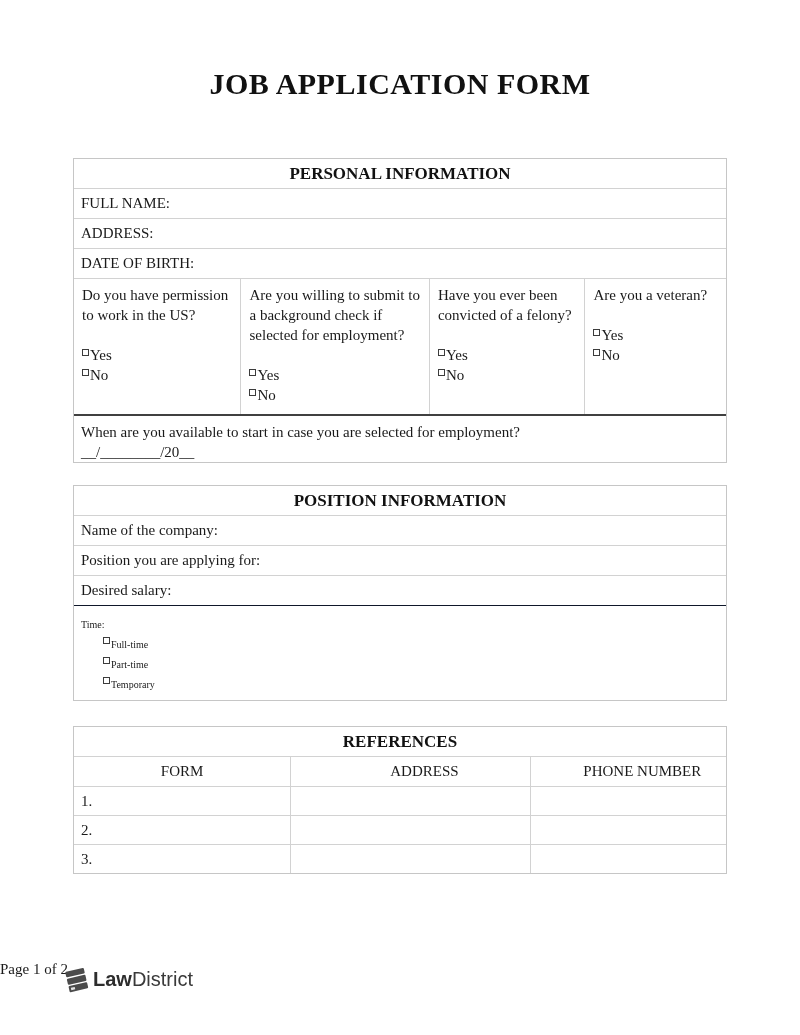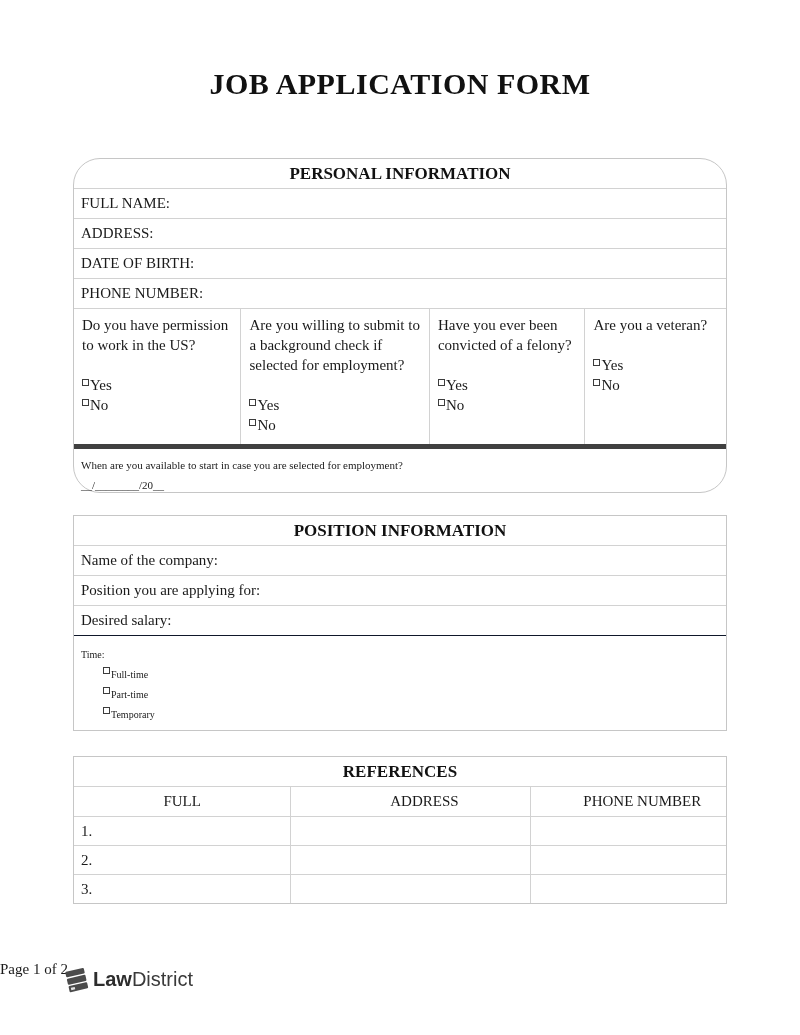--- a/index.html
+++ b/index.html
@@ -21,21 +21,21 @@
     font-weight: bold;
     letter-spacing: 0.5px;
     color: #111;
   }
   .sheet { width: 654px; margin-left: 73px; }
 
   .tbl {
     border: 1px solid #c6c6c6;
     background: #fff;
   }
-  .tbl-personal { margin-top: 56px; border-radius: 27px; }
+  .tbl-personal { margin-top: 56px; }
   .tbl-position { margin-top: 22px; }
   .tbl-references { margin-top: 25px; }
 
   .section-header {
     height: 29px;
     line-height: 29px;
     text-align: center;
     font-weight: bold;
     font-size: 17px;
     color: #111;
@@ -68,23 +68,23 @@
   .cbx {
     display: inline-block;
     width: 7px; height: 7px;
     border: 1px solid #3c3c3c;
     vertical-align: 4px;
     margin-right: 1px;
   }
   .opt { line-height: 20px; }
 
   .avail-row {
-    border-top: 5px solid #404040;
+    border-top: 2px solid #404040;
     padding: 6px 8px 8px 7px;
-    font-size: 11px;
+    font-size: 15px;
     line-height: 20px;
     height: 48px;
   }
 
   .time-cell {
     border-top: 1px solid #0f172a;
     padding: 9px 8px 10px 7px;
     font-size: 10px;
     line-height: 20px;
     height: 95px;
@@ -143,21 +143,20 @@
 <h1 class="page-title">JOB APPLICATION FORM</h1>
 
 <div class="sheet">
 
   <div class="tbl tbl-personal">
     <div class="section-header">PERSONAL INFORMATION</div>
 
     <div class="field-row">FULL NAME:</div>
     <div class="field-row">ADDRESS:</div>
     <div class="field-row">DATE OF BIRTH:</div>
-    <div class="field-row">PHONE NUMBER:</div>
 
     <div class="q-row">
       <div class="q-cell q-c1">
         <div class="q-text">Do you have permission to work in the US?</div>
         <div class="q-spacer"></div>
         <div class="opt"><span class="cbx"></span><span>Yes</span></div>
         <div class="opt"><span class="cbx"></span><span>No</span></div>
       </div>
       <div class="q-cell q-c2">
         <div class="q-text">Are you willing to submit to a background check if selected for employment?</div>
@@ -199,21 +198,21 @@
         <div class="opt"><span class="cbx"></span><span>Part-time</span></div>
         <div class="opt"><span class="cbx"></span><span>Temporary</span></div>
       </div>
     </div>
   </div>
 
   <div class="tbl tbl-references">
     <div class="section-header">REFERENCES</div>
 
     <div class="ref-cols">
-      <div class="ref-col ref-c1">FULL</div>
+      <div class="ref-col ref-c1">FORM</div>
       <div class="ref-col ref-c2">ADDRESS</div>
       <div class="ref-col ref-c3">PHONE NUMBER</div>
     </div>
 
     <div class="ref-row">
       <div class="ref-col ref-c1">1.</div>
       <div class="ref-col ref-c2"></div>
       <div class="ref-col ref-c3"></div>
     </div>
     <div class="ref-row">

